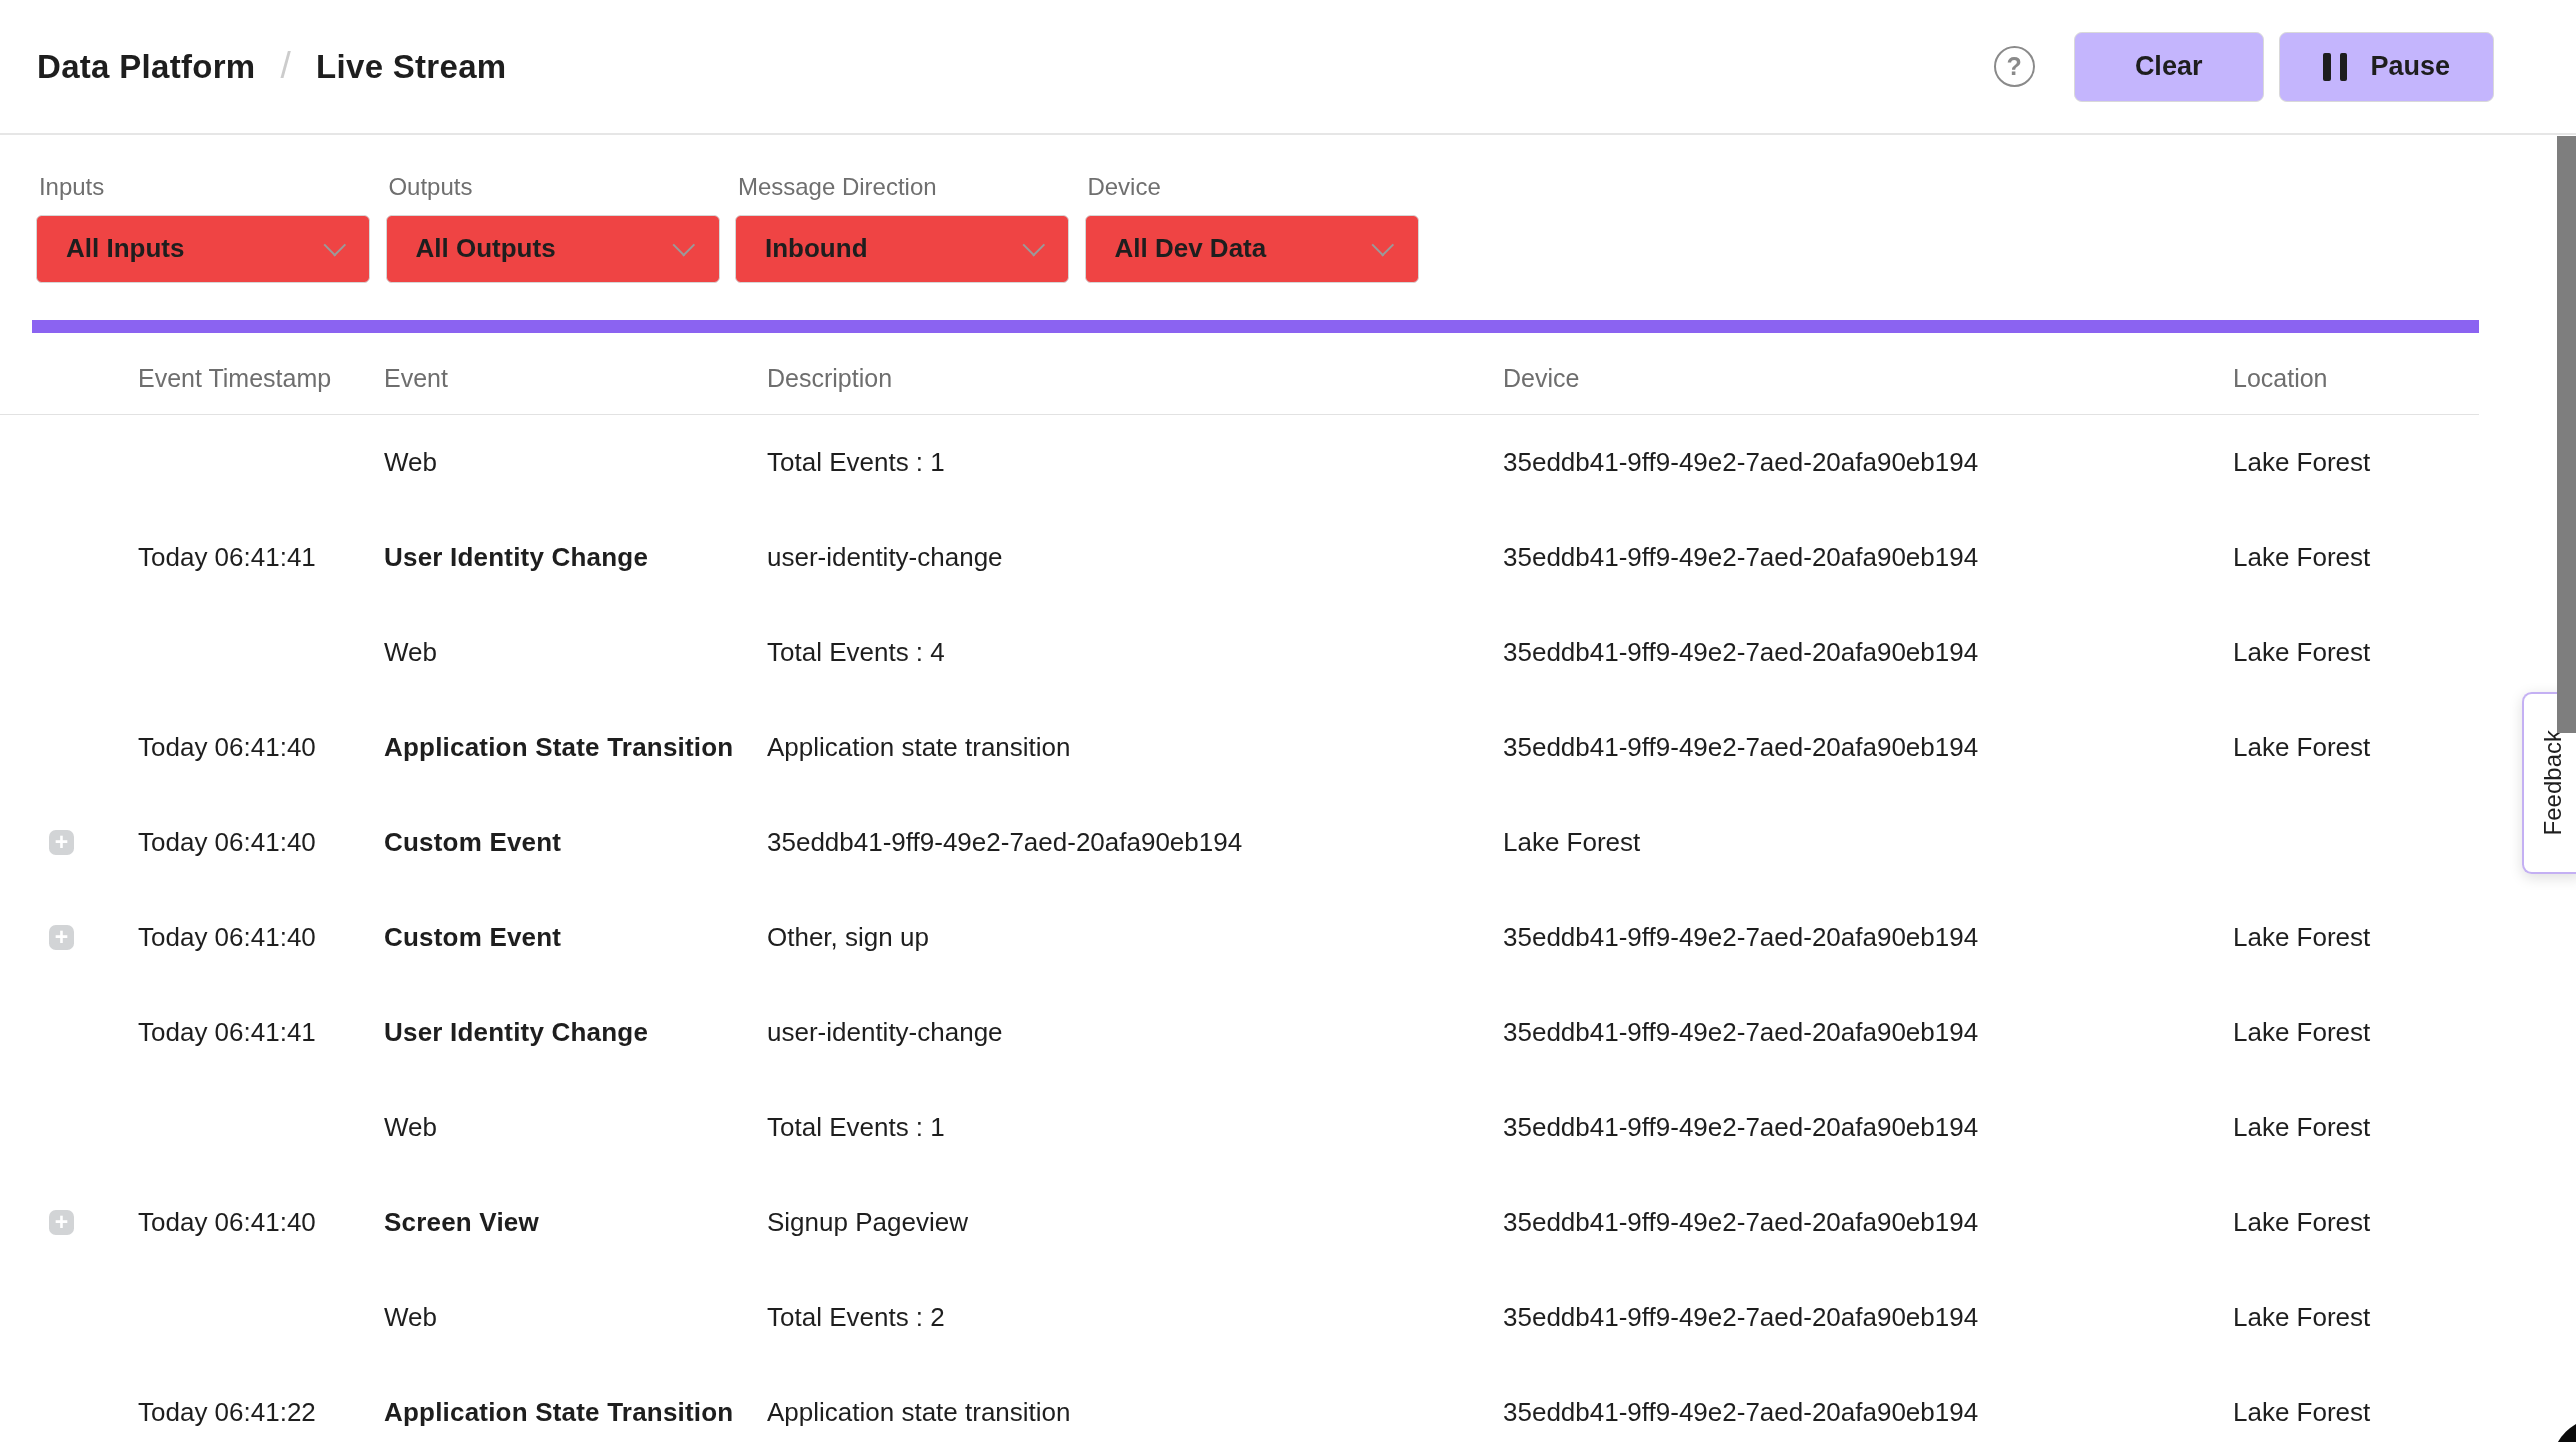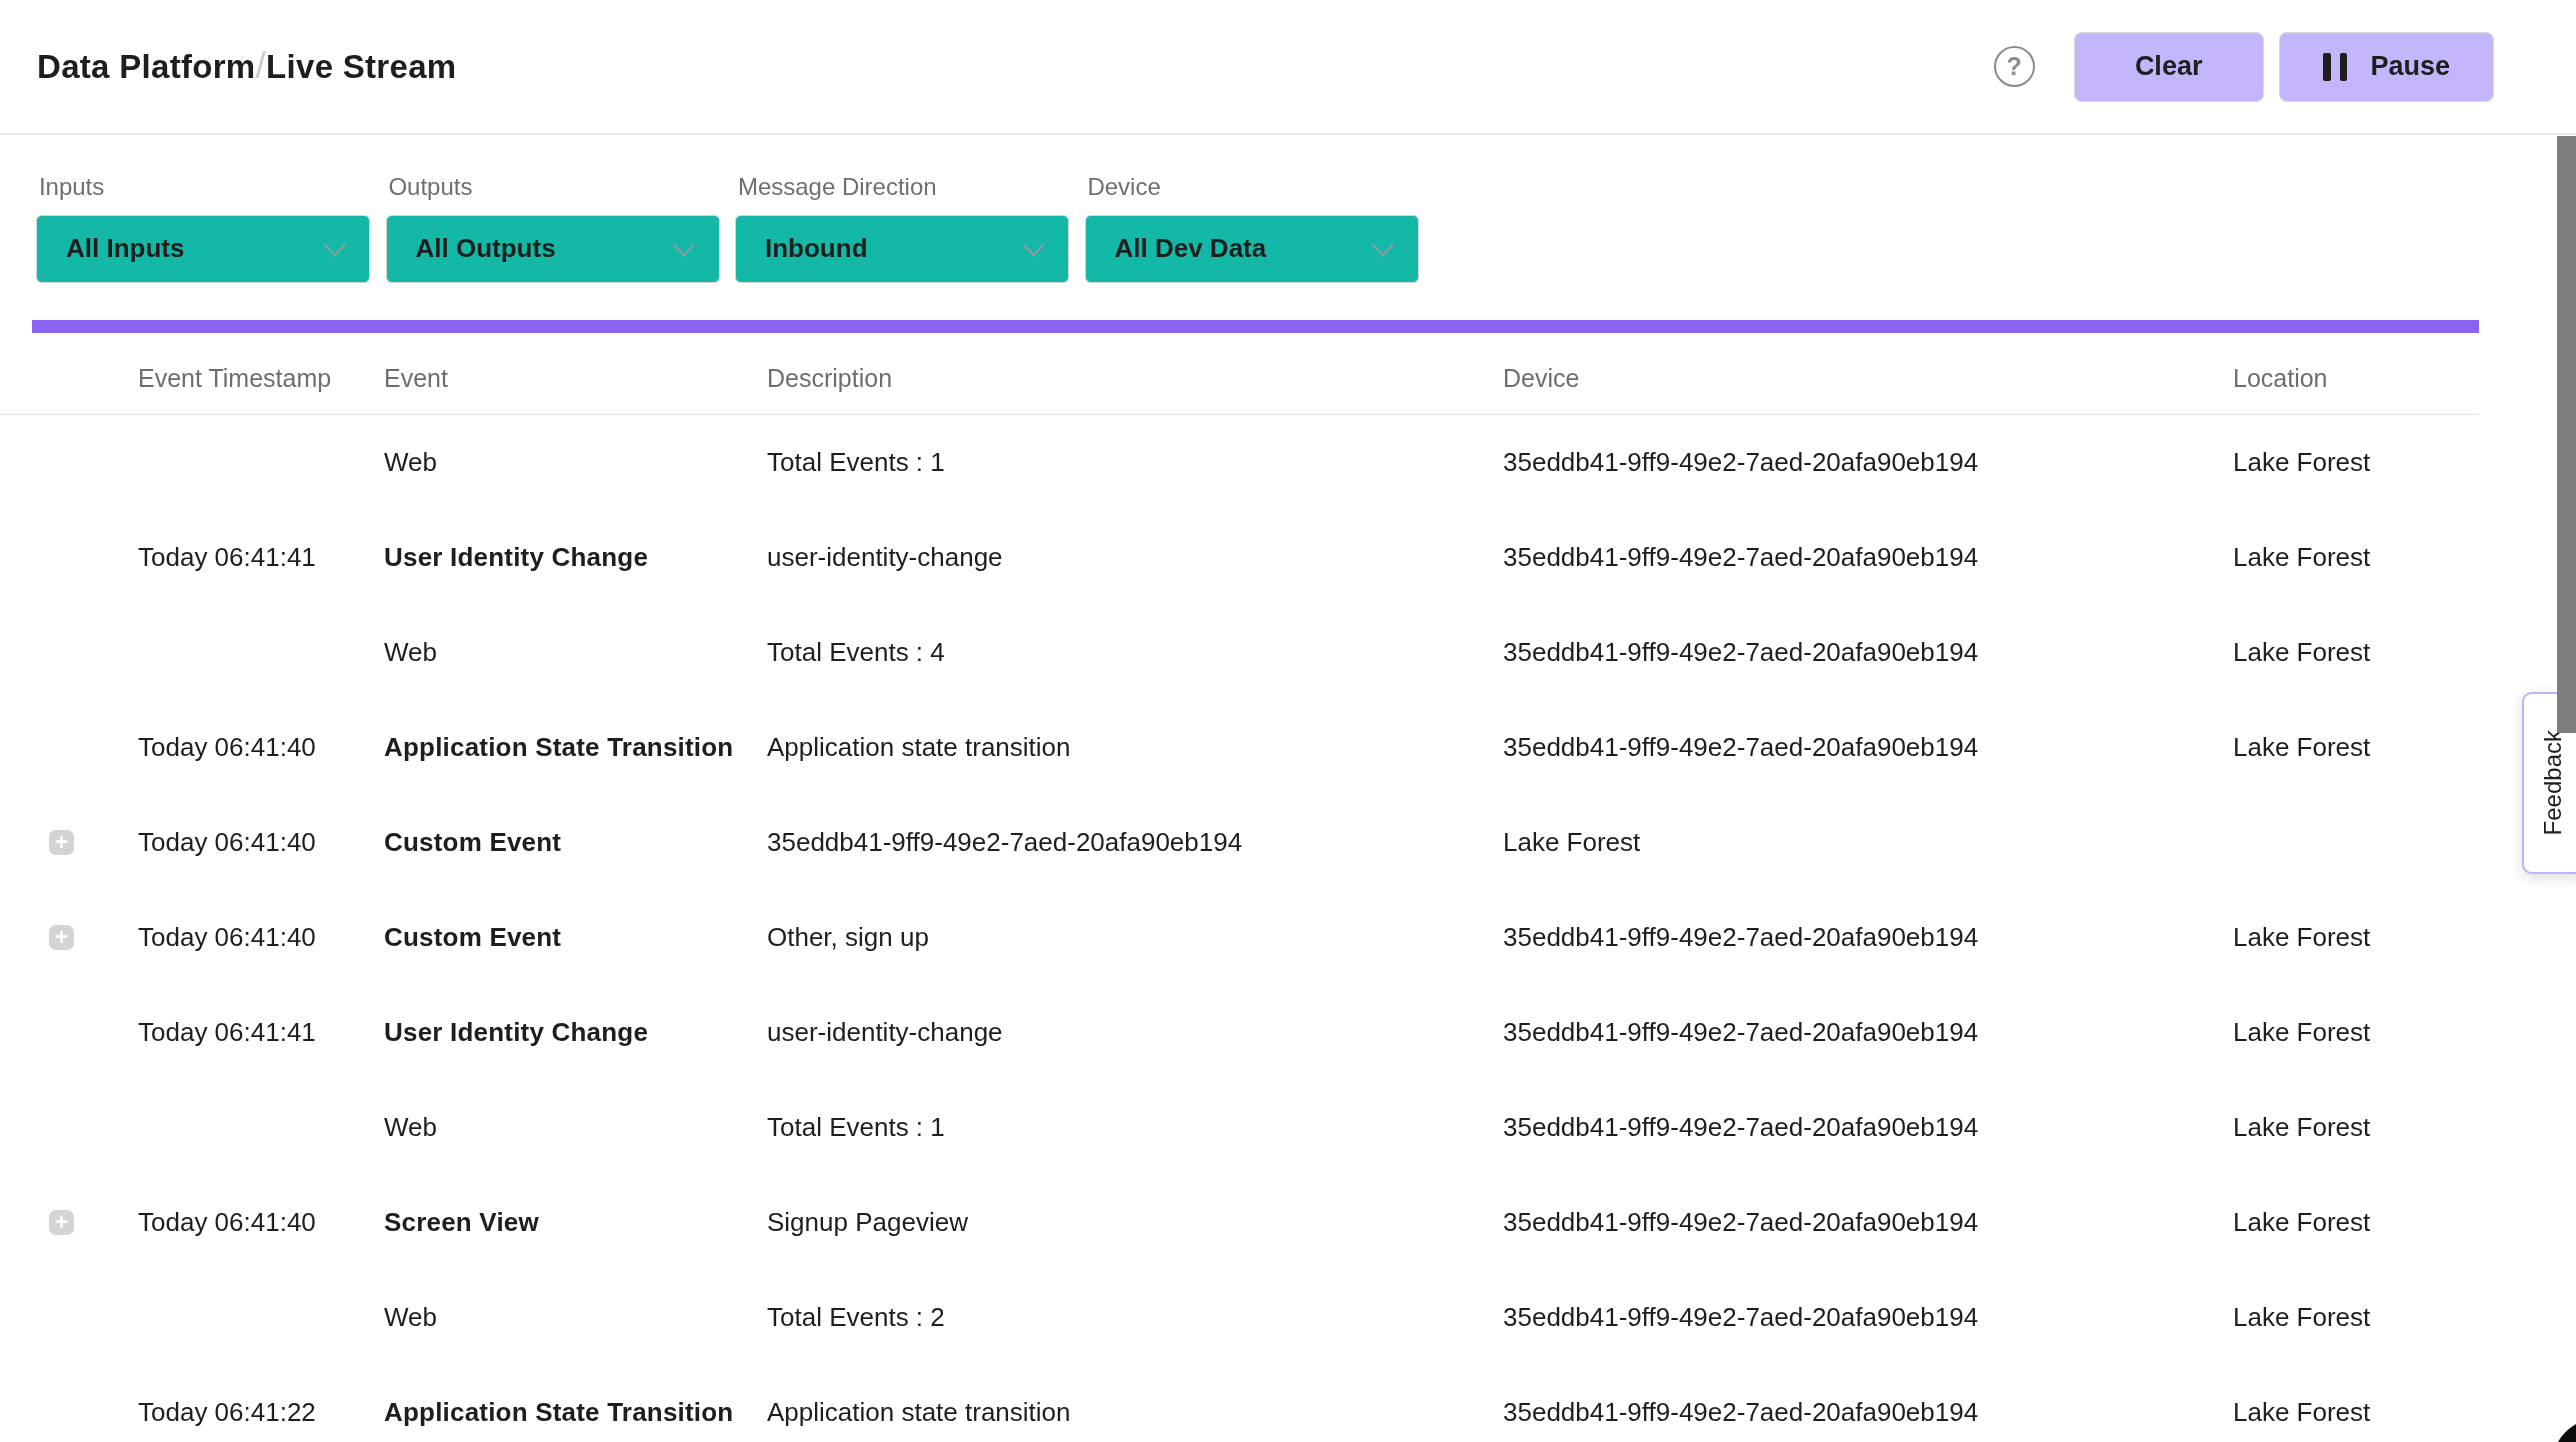--- a/index.html
+++ b/index.html
@@ -17,21 +17,21 @@
     position: absolute; top: 0; left: 0;
     width: 2576px; height: 133px;
     display: flex; align-items: center; justify-content: space-between;
     padding: 0 82px 0 37px;
     background: #fff;
   }
   .topbar-divider {
     position: absolute; top: 133px; left: 0;
     width: 2576px; height: 1.9px; background: #e6e6e6;
   }
-  .breadcrumb { display: flex; align-items: center; font-size: 33px; font-weight: 700; letter-spacing: 0.3px; }
+  .breadcrumb { display: flex; align-items: center; gap: 25px; font-size: 33px; font-weight: 700; letter-spacing: 0.3px; }
   .breadcrumb .crumb-current { font-weight: 700; }
   .breadcrumb .sep { color: #cccccc; font-weight: 400; font-size: 37px; transform: translateY(-1px); }
 
   .topbar-actions { display: flex; align-items: center; gap: 39px; }
   .help-btn {
     width: 41px; height: 41px; border: 2.9px solid #8a8a8a; border-radius: 50%;
     color: #8a8a8a; font-size: 25px; font-weight: 700;
     display: flex; align-items: center; justify-content: center;
     cursor: pointer; background: #fff;
   }
@@ -48,21 +48,21 @@
 
   
   .filters {
     position: absolute; top: 135px; left: 0; width: 2576px;
     padding: 38px 0 0 36px;
     display: flex; gap: 15.5px;
   }
   .filter { width: 334px; }
   .filter-label { font-size: 24px; color: #6f6f6f; margin: 0 0 13.6px 2.9px; }
   .select {
-    height: 68px; background: #14b8a6;
+    height: 68px; background: #ef4444;
     border: 1.9px solid #d6d6d6; border-radius: 5.8px;
     display: flex; align-items: center; justify-content: space-between;
     padding: 0 27px 0 29px; cursor: pointer;
   }
   .select .val { font-size: 26px; font-weight: 700; }
   .chevron {
     width: 15.5px; height: 15.5px;
     border-right: 2.9px solid #9a9a9a; border-bottom: 2.9px solid #9a9a9a;
     transform: rotate(45deg); margin-top: -7.8px;
   }

